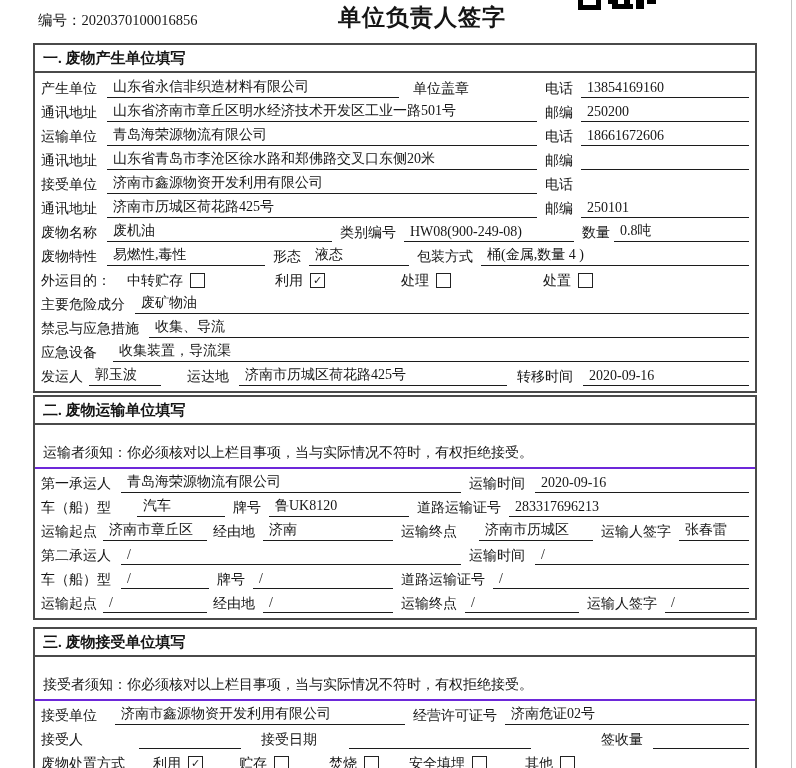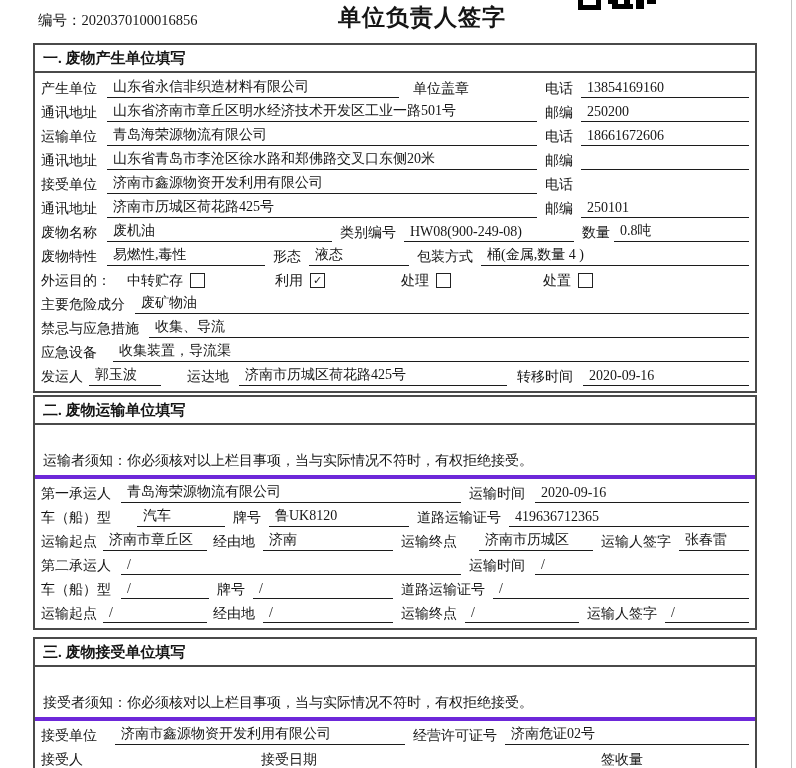--- a/index.html
+++ b/index.html
@@ -10,22 +10,22 @@
   .hdr{position:relative;height:43px;}
   .doc-no{position:absolute;left:38px;top:11px;font-size:14.5px;white-space:nowrap;}
   .title{position:absolute;left:338px;top:2px;font-size:23px;font-weight:bold;letter-spacing:1px;white-space:nowrap;}
   .qr{position:absolute;left:578px;top:0;}
   
   .box{margin-left:33px;width:724px;border:2px solid #4a4a4a;box-sizing:border-box;background:#fff;}
   #sec2{margin-top:2px;}
   #sec3{margin-top:7px;}
   .sec-head{font-weight:bold;font-size:15px;padding:4px 8px 3px;border-bottom:2px solid #4a4a4a;white-space:nowrap;}
   .sec-body{padding:1px 6px 5px;}
-  .notice{height:28px;display:flex;align-items:flex-end;margin:0 -6px;padding:16px 8px 5px;
-          border-bottom:4px solid #6d28d9;white-space:nowrap;}
+  .notice{height:28px;display:flex;align-items:flex-end;margin:0 -6px;padding:8px 8px 5px;
+          border-bottom:2px solid #6d28d9;white-space:nowrap;}
   .row{display:flex;align-items:flex-end;height:24px;white-space:nowrap;}
   .lbl{flex:0 0 auto;}
   .u{flex:0 0 auto;border-bottom:1px solid #1c1c1c;padding:0 5px 1px 6px;min-height:16px;box-sizing:border-box;overflow:hidden;}
   .grow{flex:1 1 auto;}
   .ctr{text-align:left;}
   .opt{display:inline-flex;align-items:center;flex:0 0 auto;}
   .cb{display:inline-block;width:13px;height:13px;border:1.4px solid #222;box-sizing:content-box;
       font-size:11px;line-height:13px;text-align:center;margin-left:7px;margin-bottom:1px;
       font-family:"DejaVu Sans",sans-serif;}
 </style>
@@ -172,21 +172,21 @@
       <span class="lbl" style="margin-left:8px;width:60px">运输时间</span>
       <span class="u grow" style="margin-left:6px">2020-09-16</span>
     </div>
 
     <div class="row">
       <span class="lbl" style="width:76px">车（船）型</span>
       <span class="u" style="margin-left:20px;width:88px">汽车</span>
       <span class="lbl" style="margin-left:8px;width:30px">牌号</span>
       <span class="u" style="margin-left:6px;width:140px">鲁UK8120</span>
       <span class="lbl" style="margin-left:8px;width:86px">道路运输证号</span>
-      <span class="u grow" style="margin-left:6px">419636712365</span>
+      <span class="u grow" style="margin-left:6px">283317696213</span>
     </div>
 
     <div class="row">
       <span class="lbl" style="width:58px">运输起点</span>
       <span class="u" style="margin-left:4px;width:104px">济南市章丘区</span>
       <span class="lbl" style="margin-left:6px;width:44px">经由地</span>
       <span class="u" style="margin-left:6px;width:130px">济南</span>
       <span class="lbl" style="margin-left:8px;width:58px">运输终点</span>
       <span class="u" style="margin-left:20px;width:114px">济南市历城区</span>
       <span class="lbl" style="margin-left:8px;width:72px">运输人签字</span>

